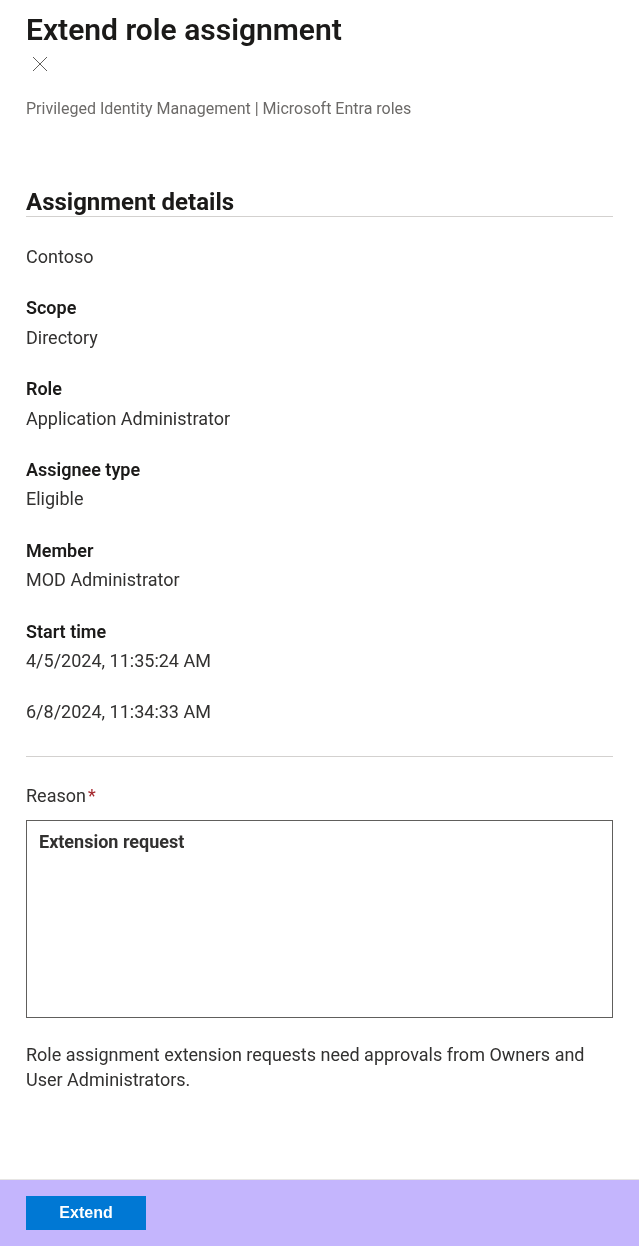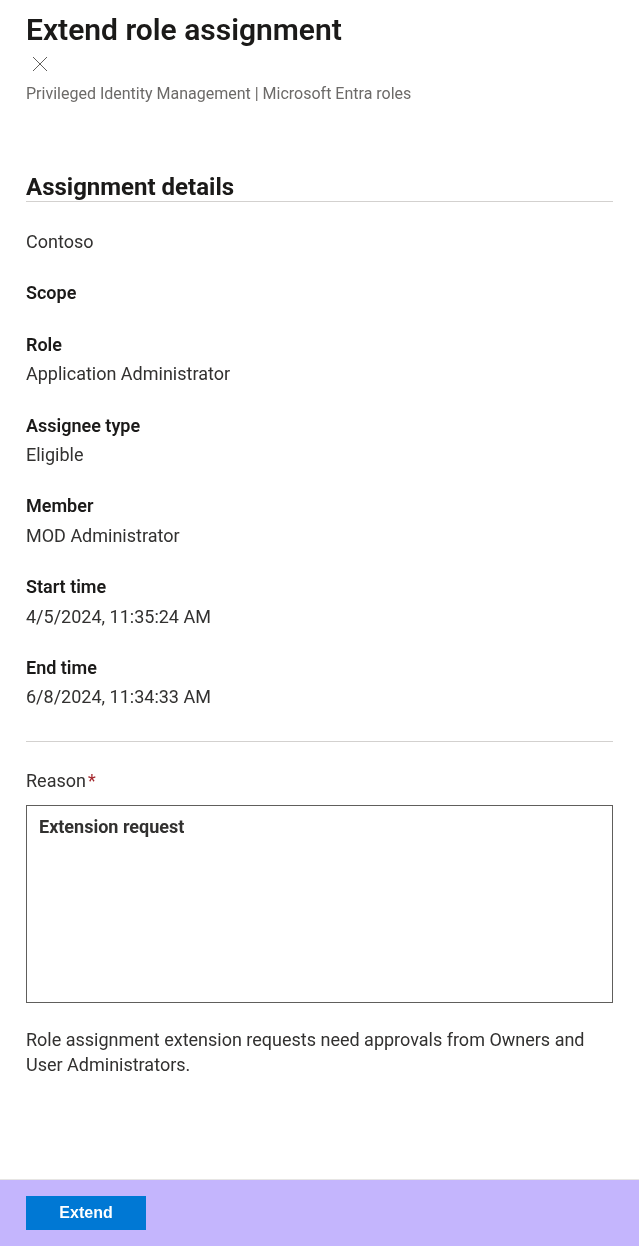--- a/index.html
+++ b/index.html
@@ -42,21 +42,21 @@
       align-items: center;
       justify-content: center;
     }
     .close-btn svg {
       width: 16px;
       height: 16px;
     }
     .breadcrumb {
       font-size: 16px;
       color: #6c6a68;
-      margin-top: 6px;
+      margin-top: 21px;
     }
     .section-title {
       font-size: 24px;
       font-weight: 700;
       color: #1b1a19;
       margin-top: 70px;
       border-bottom: 1px solid #d3d1cf;
     }
     .field-group {
       margin-top: 28px;
@@ -143,20 +143,21 @@
   <div class="breadcrumb">Privileged Identity Management | Microsoft Entra roles</div>
 
   <h2 class="section-title">Assignment details</h2>
 
   <div class="field-group">
     <div class="field-value">Contoso</div>
   </div>
 
   <div class="field-group">
     <div class="field-label">Scope</div>
+    <div class="field-value">Directory</div>
   </div>
 
   <div class="field-group">
     <div class="field-label">Role</div>
     <div class="field-value">Application Administrator</div>
   </div>
 
   <div class="field-group">
     <div class="field-label">Assignee type</div>
     <div class="field-value">Eligible</div>
@@ -166,21 +167,20 @@
     <div class="field-label">Member</div>
     <div class="field-value">MOD Administrator</div>
   </div>
 
   <div class="field-group">
     <div class="field-label">Start time</div>
     <div class="field-value">4/5/2024, 11:35:24 AM</div>
   </div>
 
   <div class="field-group">
-    <div class="field-label">End time</div>
     <div class="field-value">6/8/2024, 11:34:33 AM</div>
   </div>
 
   <hr class="divider">
 
   <div class="reason-row">
     <span>Reason</span><span class="required-star">*</span>
   </div>
   <textarea class="reason-textarea" style="">Extension request</textarea>
 

